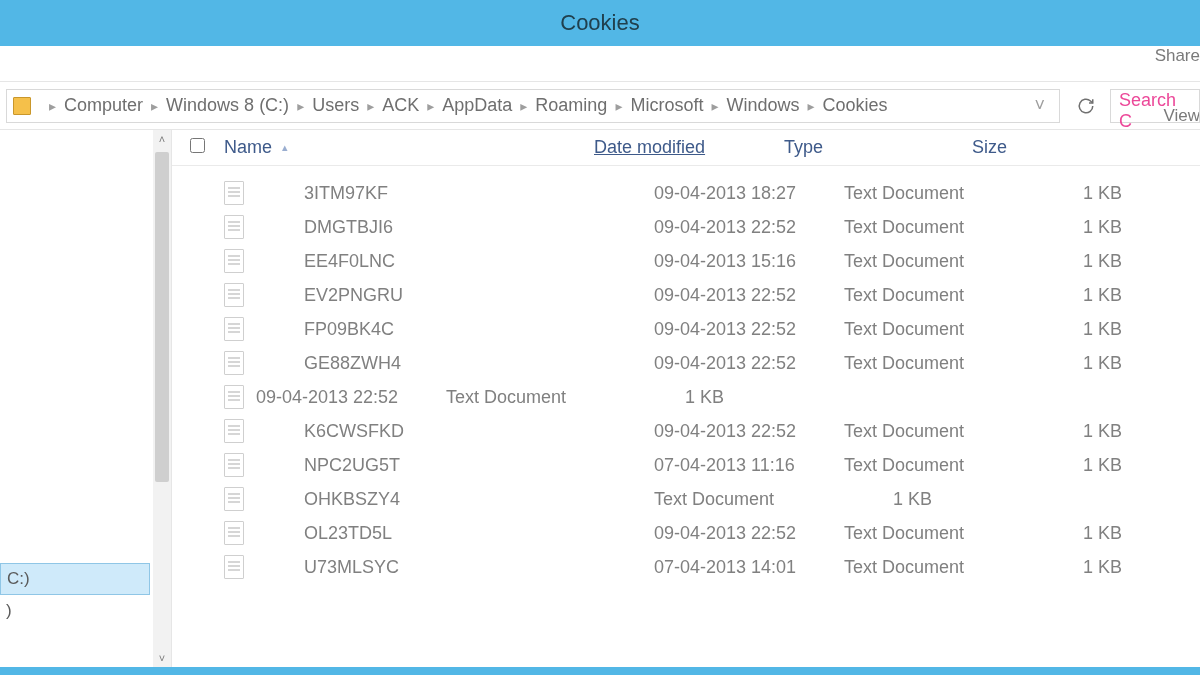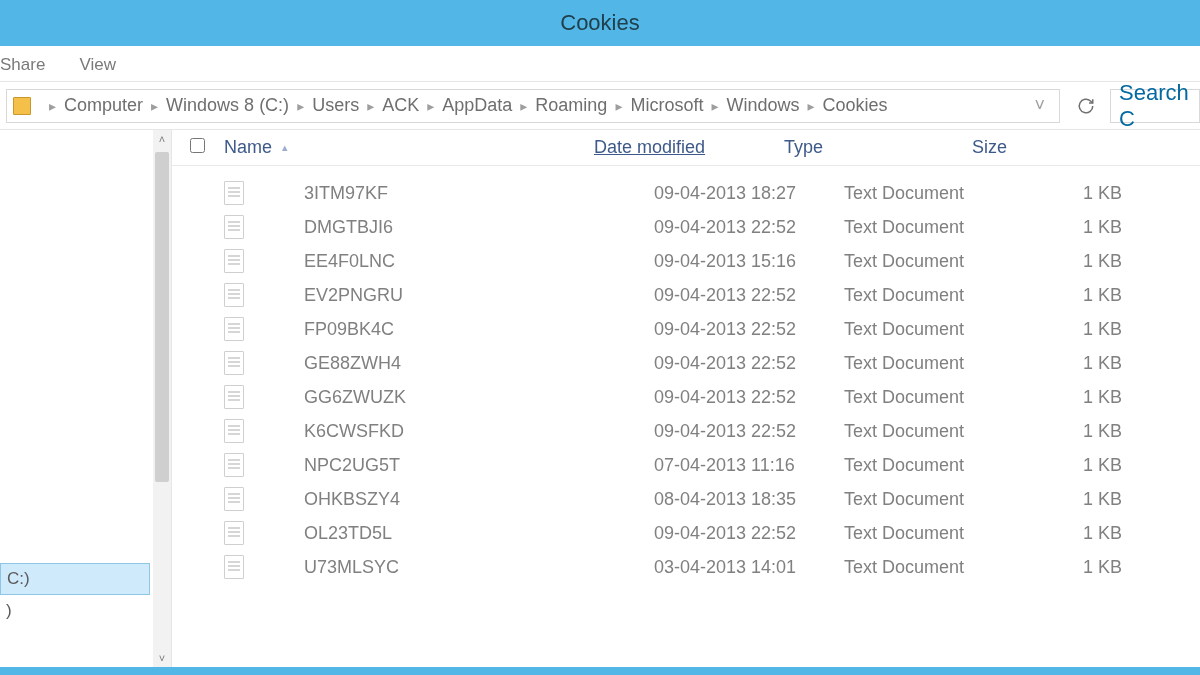--- a/index.html
+++ b/index.html
@@ -8,40 +8,40 @@
 .window { width: 1200px; height: 675px; display: flex; flex-direction: column; }
 
 .titlebar {
   height: 46px; background: #52b7e6; color: #20404e;
   display: flex; align-items: center; justify-content: center;
   font-size: 22px; font-weight: 400;
 }
 
 .ribbon-tabs {
   height: 36px; background: #fff; border-bottom: 1px solid #e6e6e6;
-  display: flex; align-items: flex-end; gap: 34px; 
+  display: flex; align-items: flex-end; gap: 34px; padding-left: 6px; flex-direction: column;
 }
 .ribbon-tab { font-size: 17px; color: #7a7a7a; padding-bottom: 6px; cursor: pointer; }
 
 .address-row {
   height: 48px; display: flex; align-items: center;
   border-bottom: 1px solid #e6e6e6; padding: 0 0 0 6px;
 }
 .address-bar {
   flex: 1 1 auto; height: 34px; border: 1px solid #d9d9d9;
   display: flex; align-items: center; padding: 0 6px; margin-right: 10px;
   color: #6f6f6f; font-size: 18px; white-space: nowrap; overflow: hidden;
 }
 .addr-icon { width: 18px; height: 18px; background: #f5c04a; border: 1px solid #c9972b; border-radius: 1px; margin-right: 10px; }
 .addr-sep { margin: 0 8px; color: #9e9e9e; font-size: 14px; }
 .addr-drop { margin-left: auto; padding: 0 8px; color: #9e9e9e; }
 .refresh-btn { width: 32px; height: 32px; display: flex; align-items: center; justify-content: center; color: #707070; margin-right: 8px; cursor: pointer; }
 .search-box {
   width: 90px; height: 34px; border: 1px solid #d9d9d9;
-  display: flex; align-items: center; padding: 0 8px; color: #0369a1; font-size: 22px;
+  display: flex; padding: 0 8px; color: #ec4899; font-size: 18px;
 }
 
 .body-area { flex: 1 1 auto; display: flex; min-height: 0; }
 
 .nav-pane {
   width: 172px; border-right: 1px solid #e6e6e6; position: relative;
   display: flex; flex-direction: column; justify-content: flex-end;
 }
 .nav-stub {
   height: 32px; width: 150px; font-size: 17px; color: #5a5a5a;
@@ -204,21 +204,20 @@
           </div>
           <div class="file-row">
             <span class="fi-icon"></span>
             <span class="fi-name">GE88ZWH4</span>
             <span class="fi-date">09-04-2013 22:52</span>
             <span class="fi-type">Text Document</span>
             <span class="fi-size">1 KB</span>
           </div>
           <div class="file-row">
             <span class="fi-icon"></span>
-            <span class="fi-name">GG6ZWUZK</span>
             <span class="fi-date">09-04-2013 22:52</span>
             <span class="fi-type">Text Document</span>
             <span class="fi-size">1 KB</span>
           </div>
           <div class="file-row">
             <span class="fi-icon"></span>
             <span class="fi-name">K6CWSFKD</span>
             <span class="fi-date">09-04-2013 22:52</span>
             <span class="fi-type">Text Document</span>
             <span class="fi-size">1 KB</span>
@@ -226,35 +225,34 @@
           <div class="file-row">
             <span class="fi-icon"></span>
             <span class="fi-name">NPC2UG5T</span>
             <span class="fi-date">07-04-2013 11:16</span>
             <span class="fi-type">Text Document</span>
             <span class="fi-size">1 KB</span>
           </div>
           <div class="file-row">
             <span class="fi-icon"></span>
             <span class="fi-name">OHKBSZY4</span>
-            <span class="fi-date">08-04-2013 18:35</span>
             <span class="fi-type">Text Document</span>
             <span class="fi-size">1 KB</span>
           </div>
           <div class="file-row">
             <span class="fi-icon"></span>
             <span class="fi-name">OL23TD5L</span>
             <span class="fi-date">09-04-2013 22:52</span>
             <span class="fi-type">Text Document</span>
             <span class="fi-size">1 KB</span>
           </div>
           <div class="file-row">
             <span class="fi-icon"></span>
             <span class="fi-name">U73MLSYC</span>
-            <span class="fi-date">03-04-2013 14:01</span>
+            <span class="fi-date">07-04-2013 14:01</span>
             <span class="fi-type">Text Document</span>
             <span class="fi-size">1 KB</span>
           </div>
         </div>
     </div>
 
   </div>
 
   <div class="footerbar"></div>
 </div>

